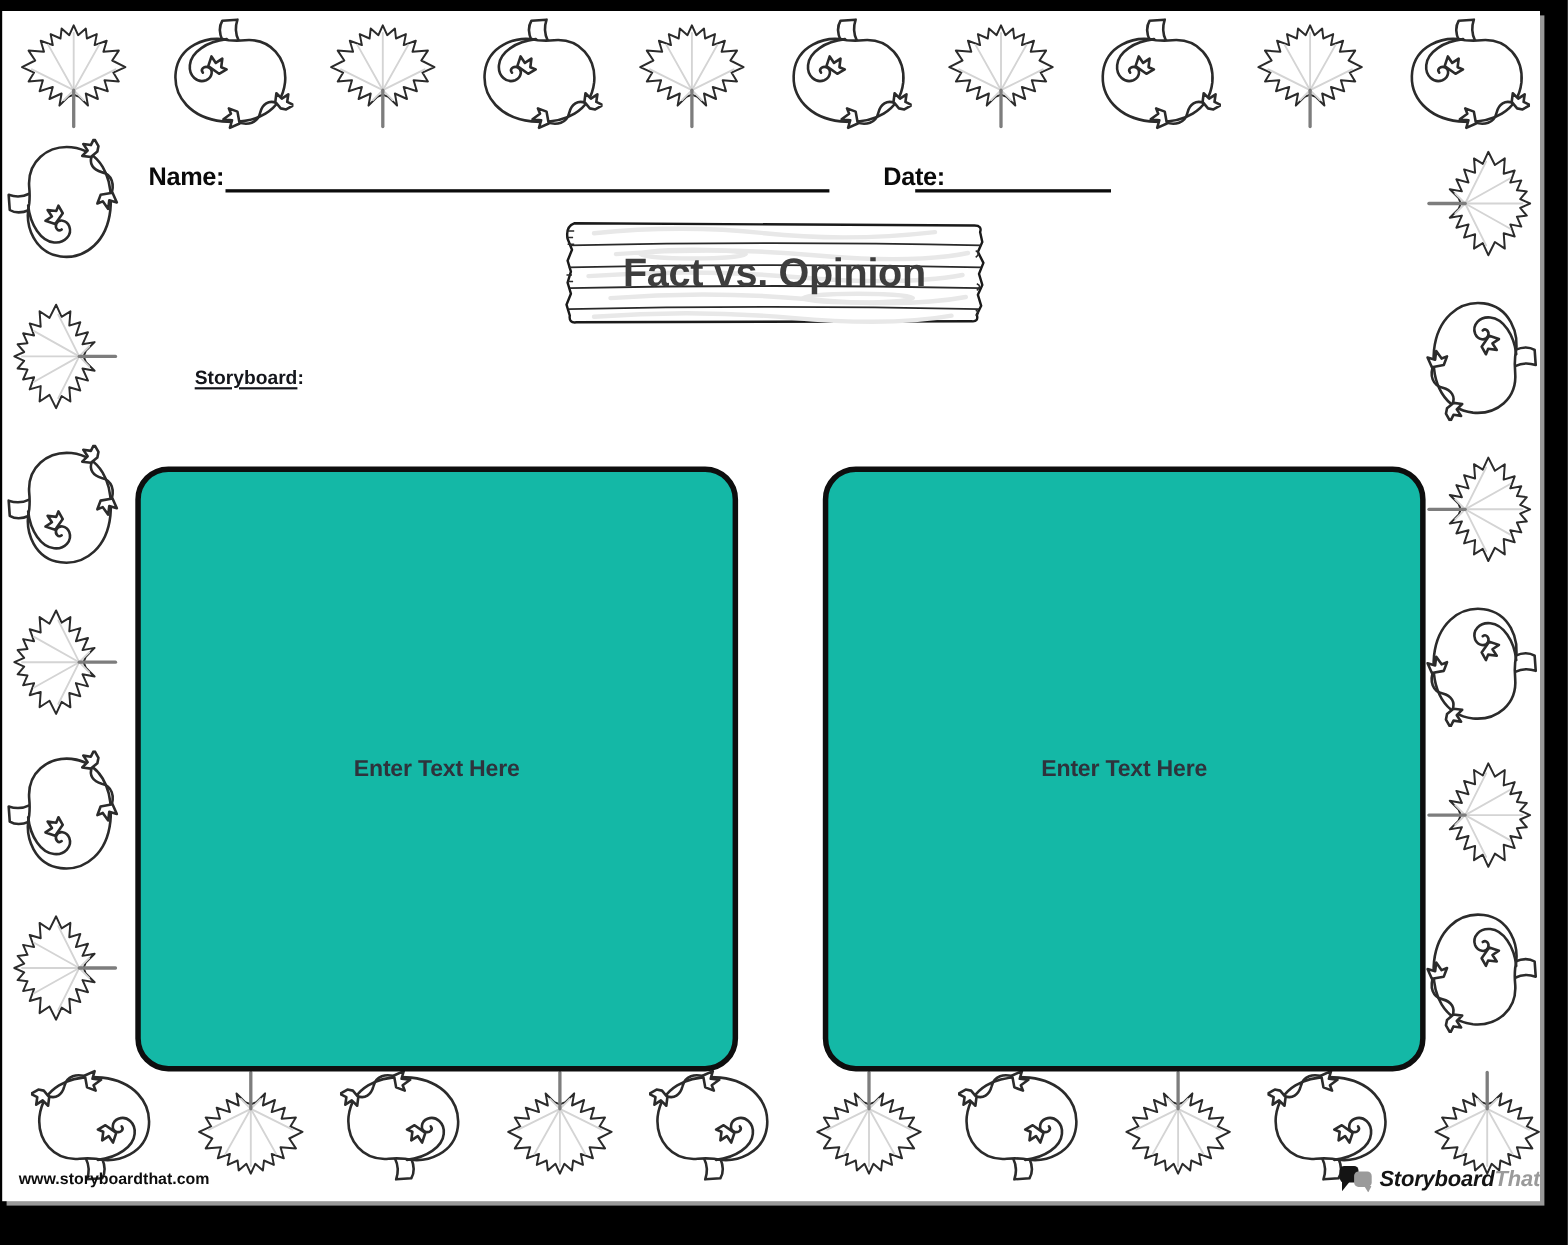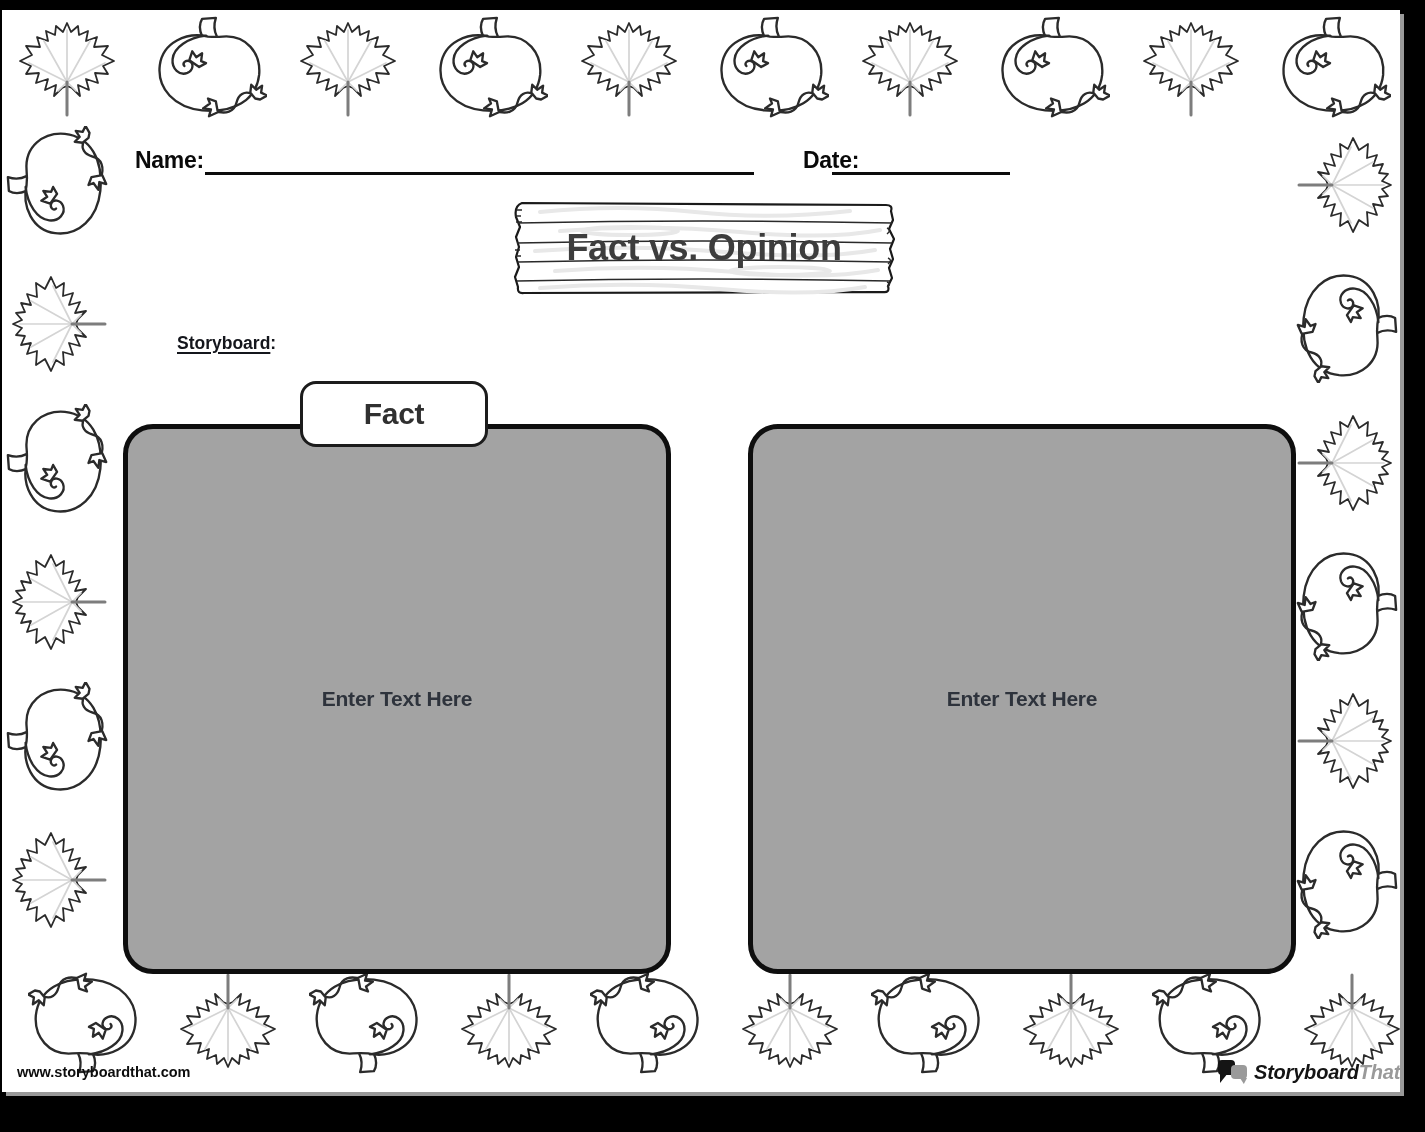--- a/index.html
+++ b/index.html
@@ -34,21 +34,21 @@
   .plank-line path{stroke:#2a2a2a;stroke-width:1.6;fill:none;}
   .hatch path{stroke:#2a2a2a;stroke-width:1.4;fill:none;}
   .sign-title{position:absolute;inset:0;display:flex;align-items:center;justify-content:center;
               font-size:36px;font-weight:700;color:var(--title-text,#3d3d3d);letter-spacing:-0.3px;}
 
   
   .directions{position:absolute;left:175px;top:323px;z-index:2;font-size:17.5px;font-weight:700;color:#14161c;}
   .directions .u{text-decoration:underline;text-decoration-thickness:2px;text-underline-offset:3px;}
 
   
-  .entry-box{position:absolute;top:414px;width:538px;height:540px;background:#a3a3a3;border:5px solid #0e0e0e;
+  .entry-box{position:absolute;top:414px;width:538px;height:540px;background:#14b8a6;border:5px solid #0e0e0e;
              border-radius:30px;z-index:2;display:flex;align-items:center;justify-content:center;}
   #fact-box{left:121px;}
   #opinion-box{left:746px;}
   .placeholder{font-size:21px;font-weight:600;color:var(--placeholder-text,#2e333c);letter-spacing:-0.2px;}
   .tab{position:absolute;top:371px;height:60px;background:#fff;border:3px solid #1c1c1c;border-radius:16px;
        z-index:3;display:flex;align-items:center;justify-content:center;}
   #fact-tab{left:298px;width:182px;}
   #opinion-tab{left:922px;width:184px;}
   .tab-label{font-size:30px;font-weight:700;color:#303030;letter-spacing:-0.3px;}
 
@@ -133,23 +133,20 @@
     </div>
 
     <div class="directions"><span class="u">Storyboard</span><span>:</span></div>
 
     <div class="entry-box" id="fact-box">
       <span class="placeholder">Enter Text Here</span>
     </div>
     <div class="entry-box" id="opinion-box">
       <span class="placeholder">Enter Text Here</span>
     </div>
-    <div class="tab" id="fact-tab">
-      <span class="tab-label">Fact</span>
-    </div>
 
     <span class="site-url">www.storyboardthat.com</span>
 
     <div class="logo">
       <div class="logo-bubbles">
         <div class="bub-black"></div>
           <div class="bub-black-tail"></div>
         <div class="bub-gray"></div>
           <div class="bub-gray-tail"></div>
       </div>

